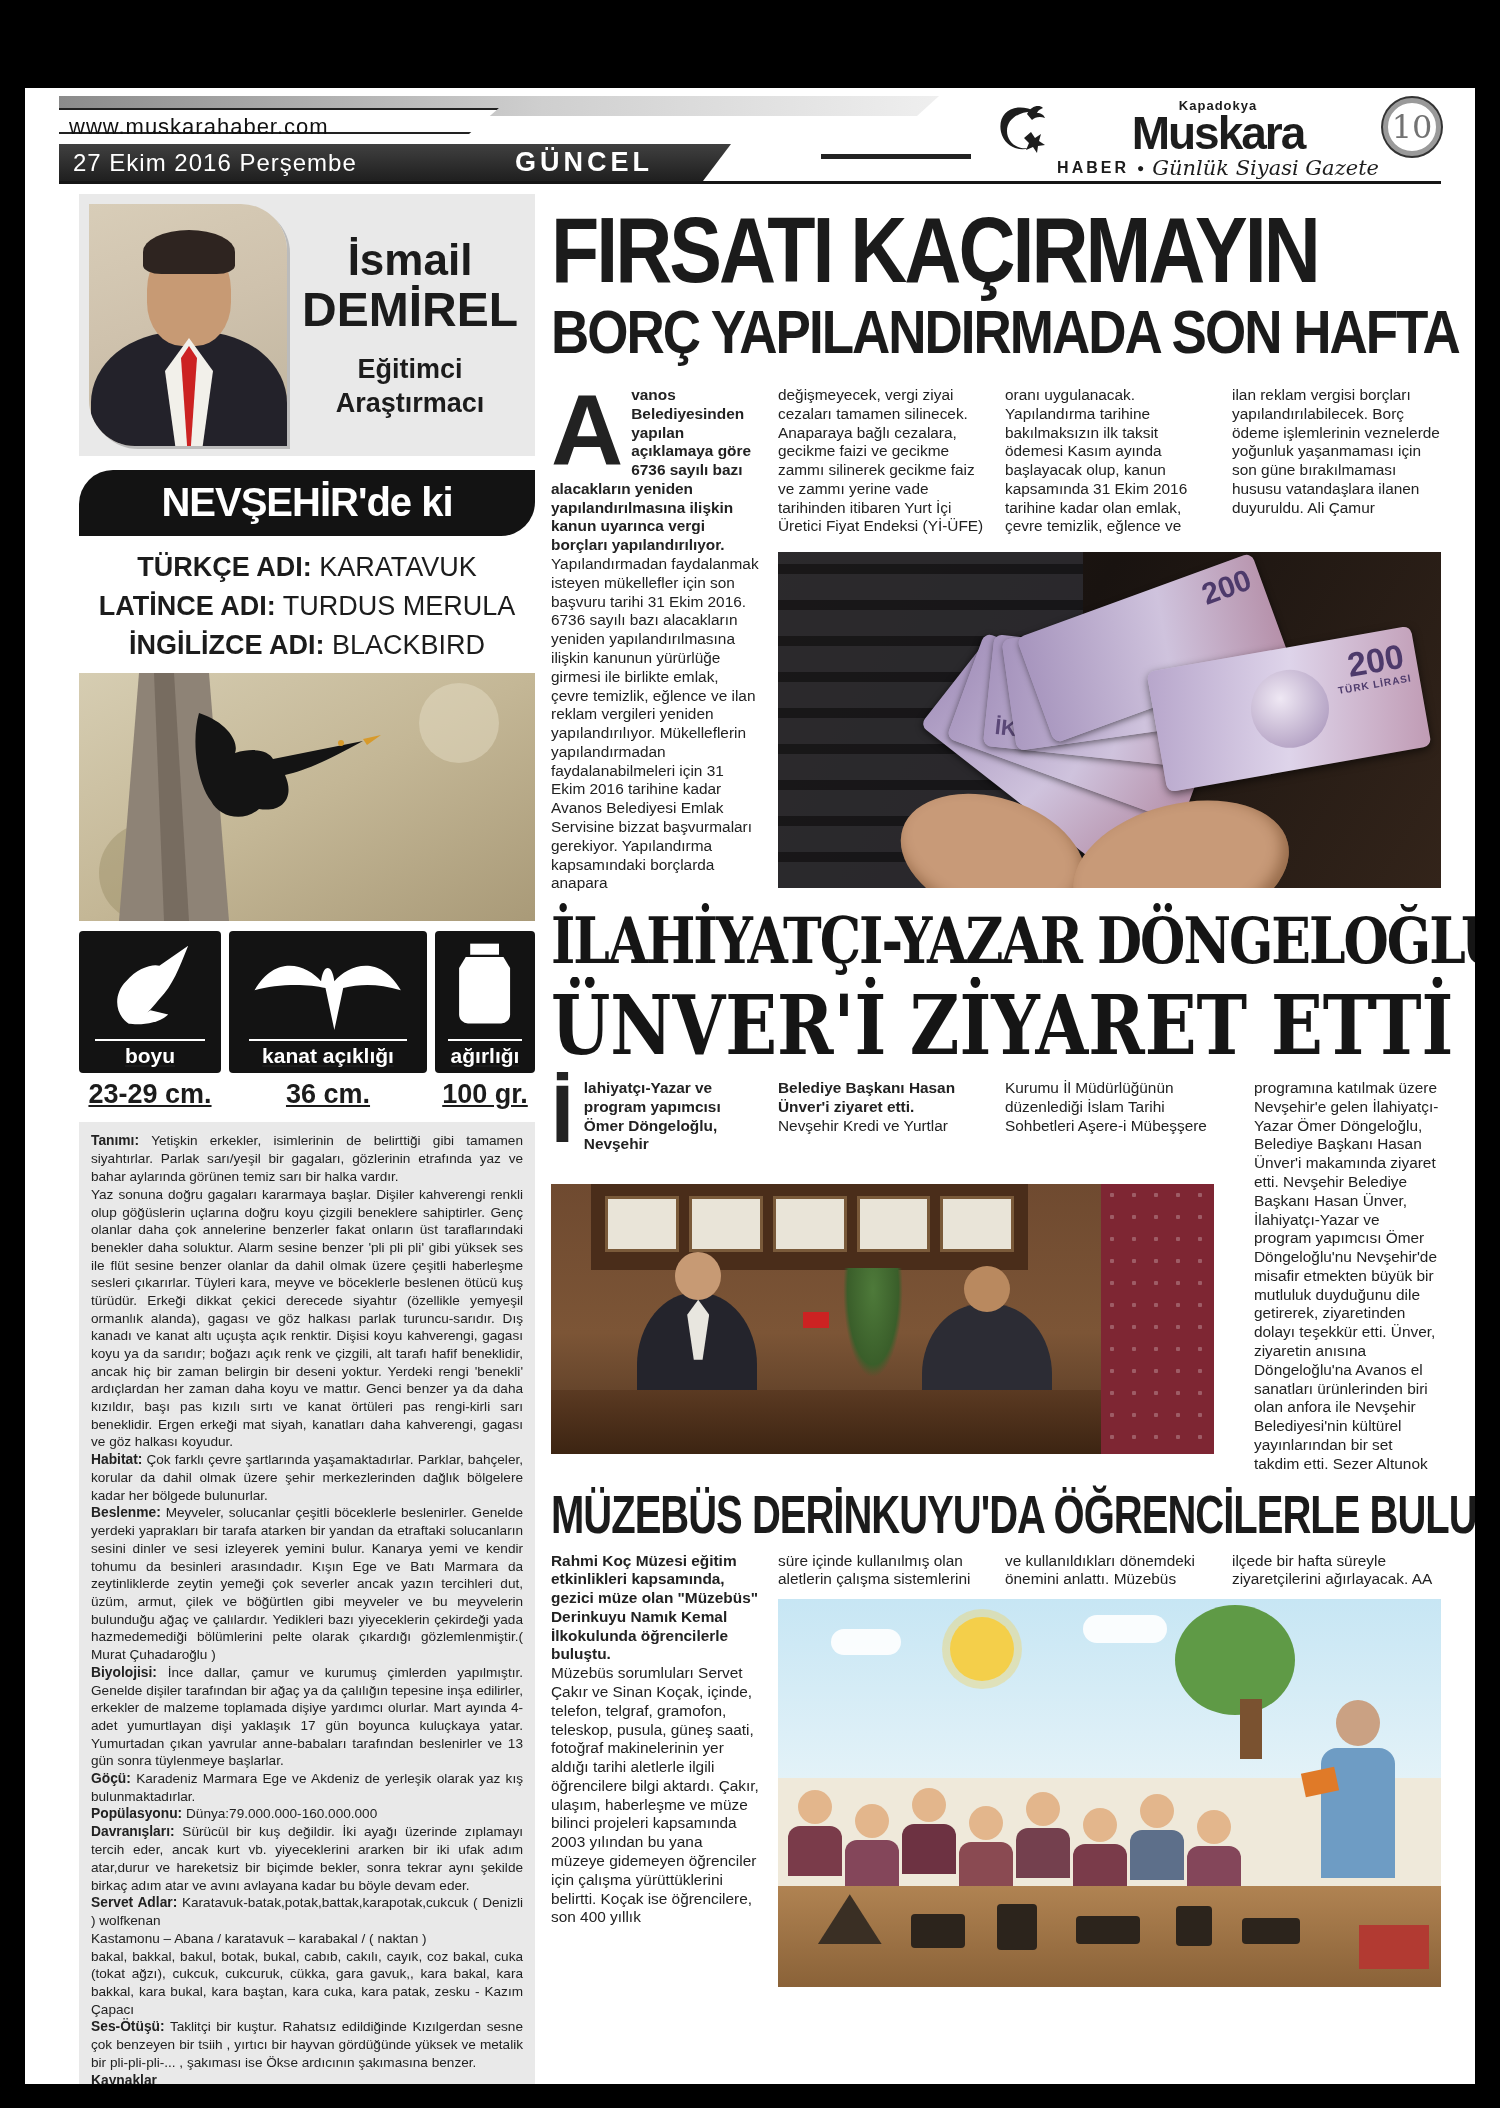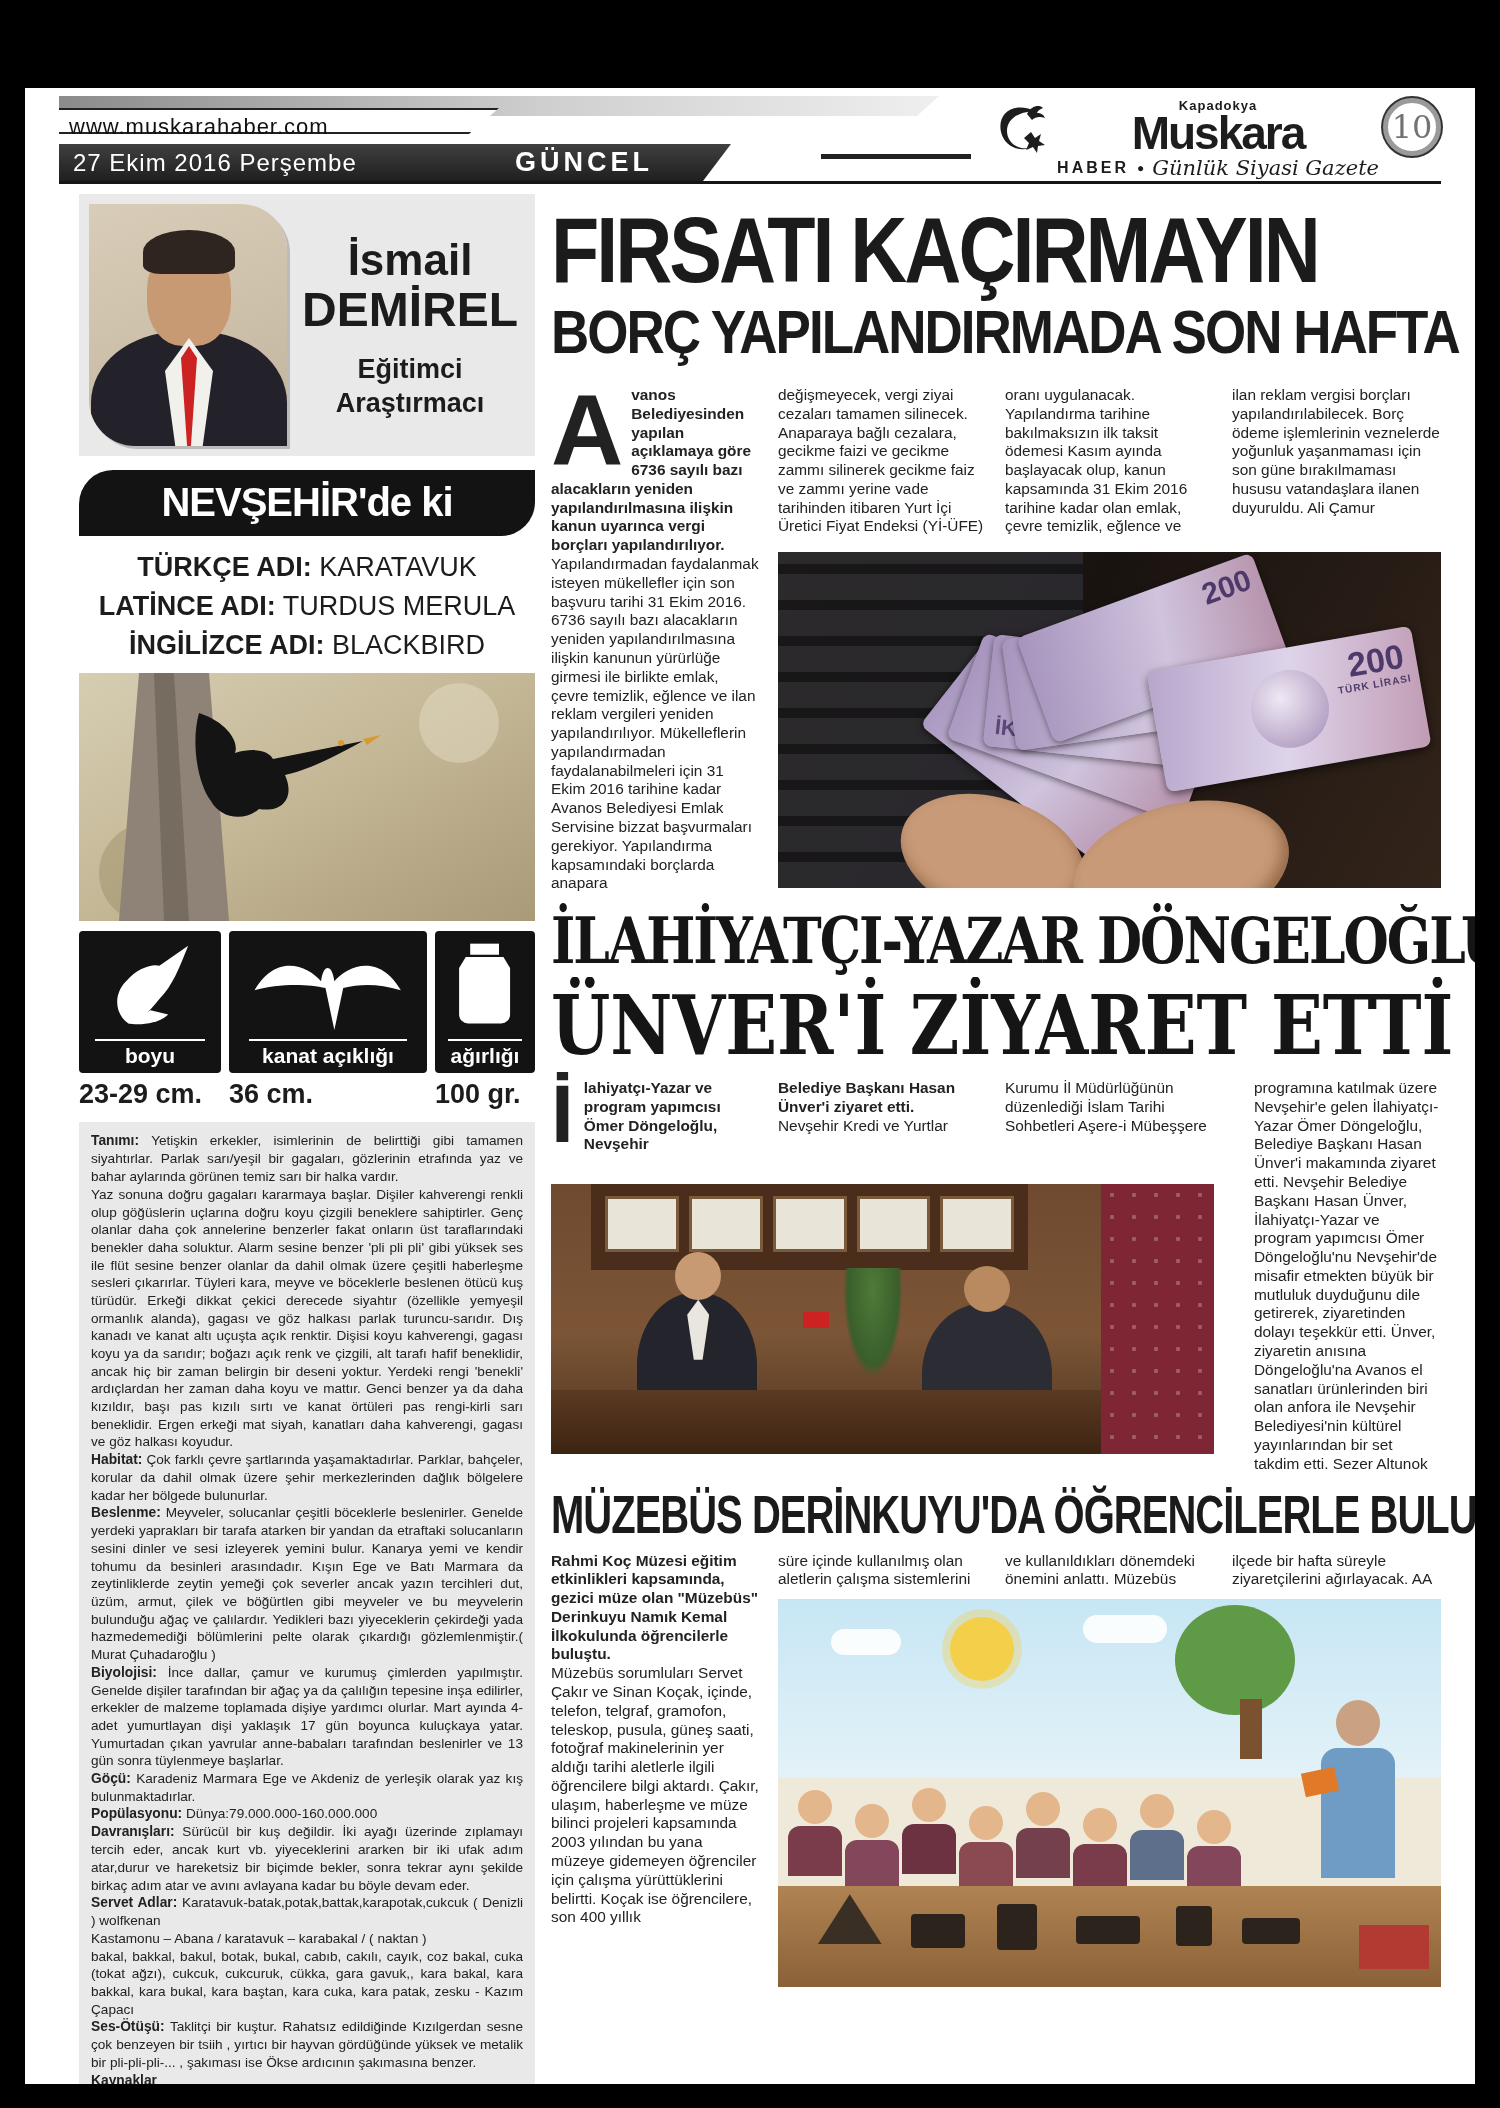--- a/index.html
+++ b/index.html
@@ -58,21 +58,21 @@
   .author-last { font-size:48px; font-weight:900; line-height:1.15; }
   .author-title { font-size:27px; font-weight:bold; line-height:1.25; margin-top:16px; }
 
   .bird-banner { margin-top:14px; background:#131313; color:#fff; height:66px; line-height:64px;
                  text-align:center; font-size:40px; font-weight:900; letter-spacing:-1px;
                  border-radius:34px 0 34px 0; }
   .bird-names { text-align:center; padding:12px 0 8px 0; font-size:27px; line-height:1.45; }
   .bird-names b { letter-spacing:0; }
   .bird-photo { width:100%; height:248px; display:block; }
   .bird-stats { display:flex; gap:8px; margin-top:10px; }
-  .stat { text-align:left; }
+  .stat { text-align:center;text-decoration:underline; }
   .stat-box { background:#131313; height:142px; border-radius:4px; display:flex; flex-direction:column;
               align-items:center; justify-content:flex-end; padding:6px 6px 4px 6px; }
   .stat-box svg { flex:1; width:90%; }
   .stat-line { width:85%; height:2px; background:#fff; margin:2px 0 2px 0; }
   .stat-label { color:#fff; font-weight:bold; font-size:21px; line-height:1.25; }
   .stat-value { font-size:27px; font-weight:900; margin-top:6px; }
   .stat-1 { width:142px; } .stat-2 { width:198px; } .stat-3 { width:100px; }
 
   .bird-text { background:#e9e9e9; margin-top:12px; padding:10px 12px; font-size:13.6px; line-height:1.3;
                text-align:justify; color:#222; }

